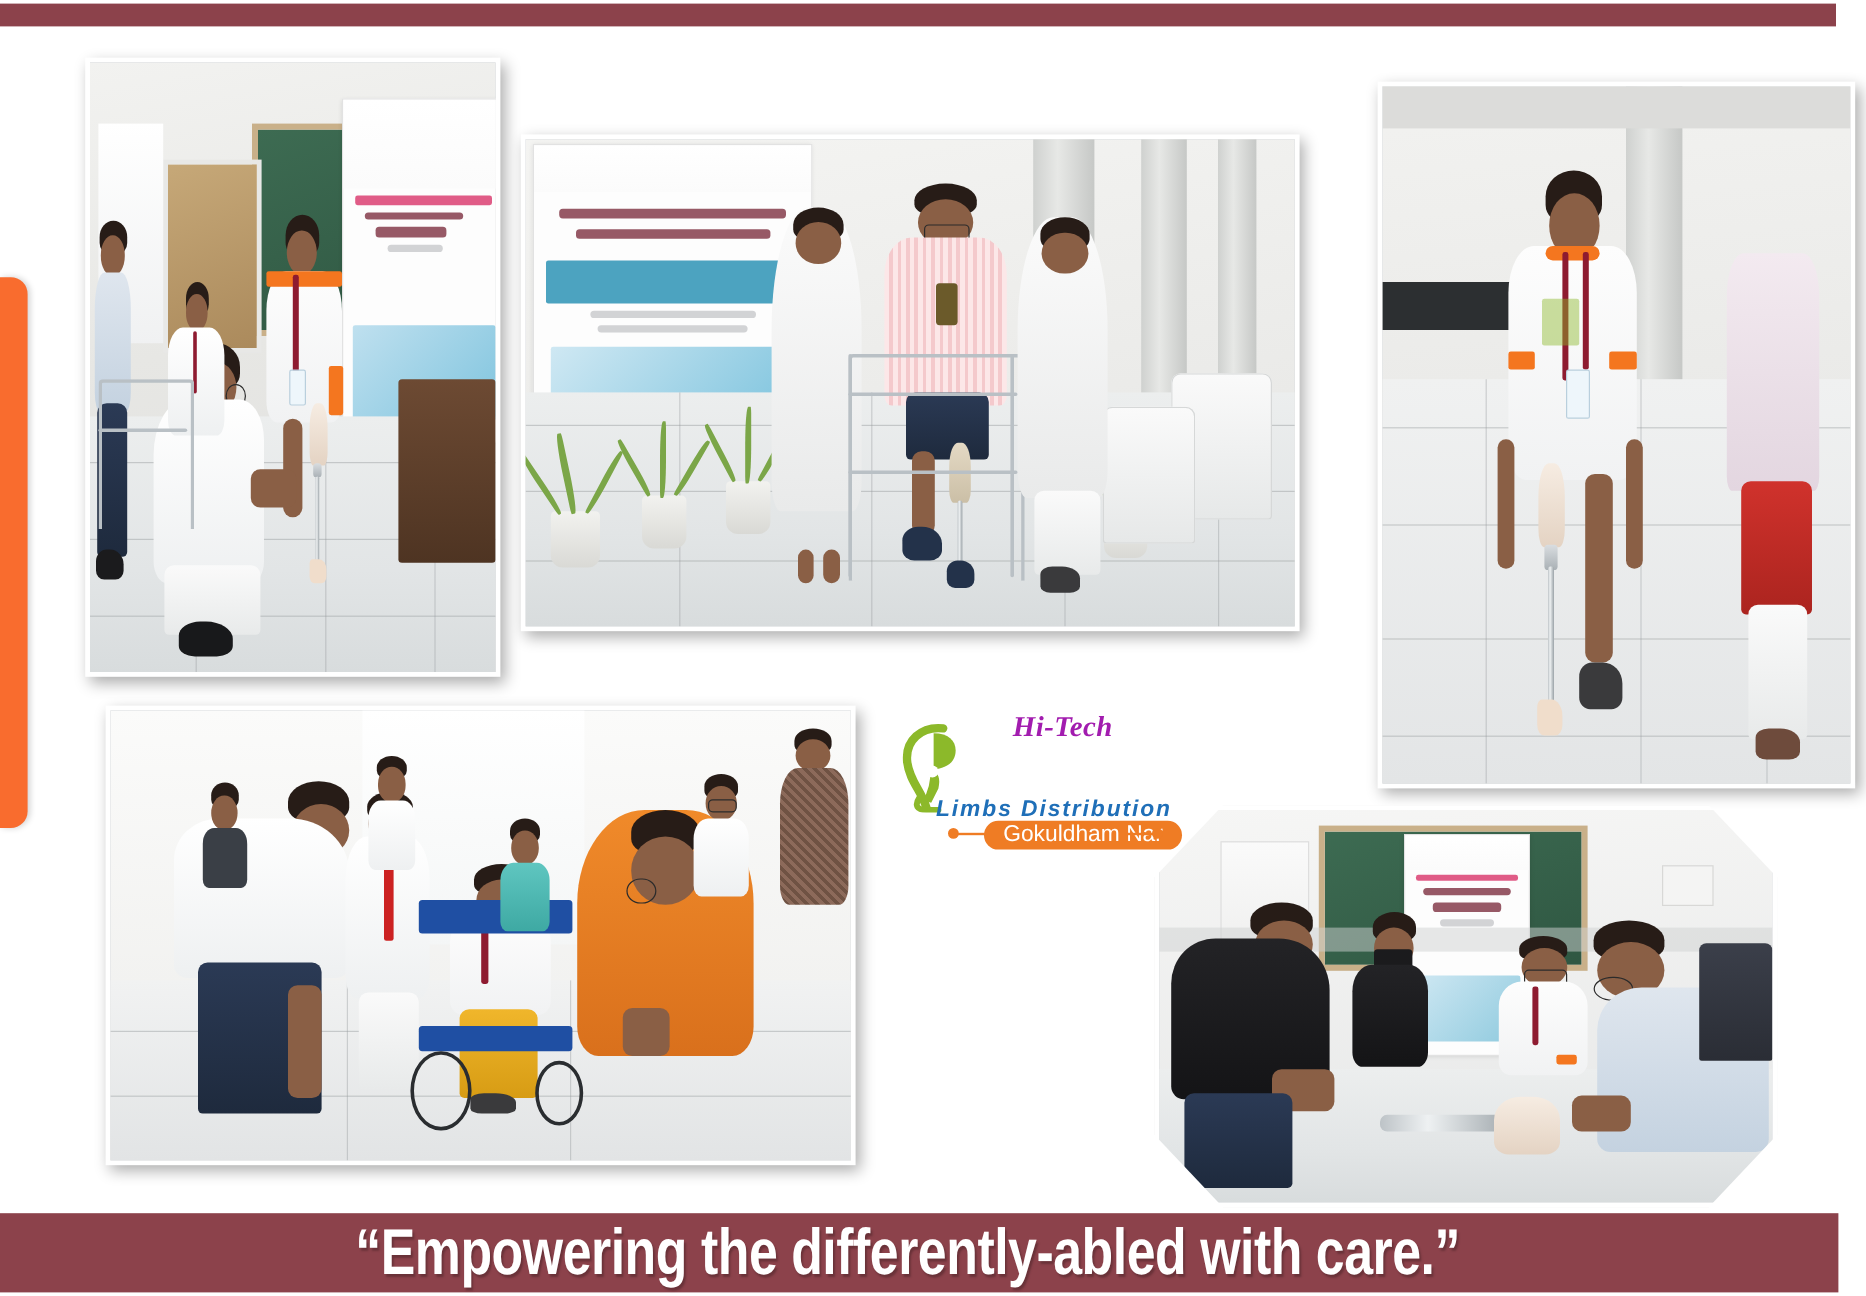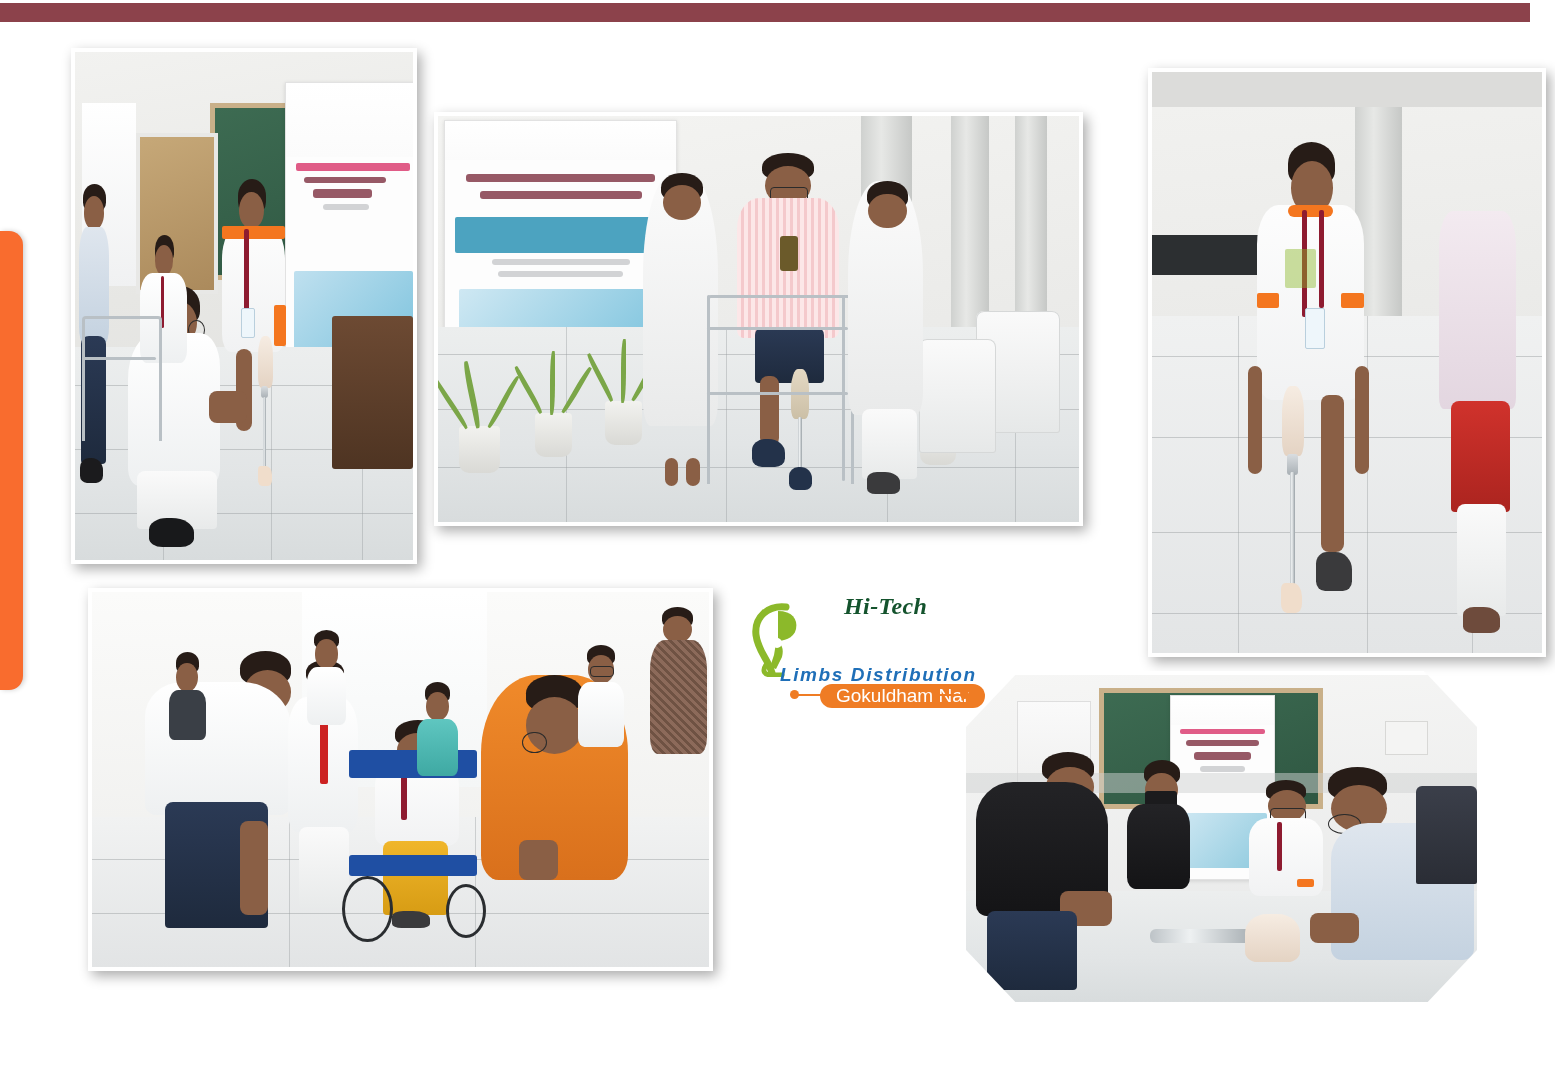--- a/index.html
+++ b/index.html
@@ -129,21 +129,21 @@
   .glasses{position:absolute;border:1.5px solid #2b2b2b;border-radius:50%;}
   .shoe{position:absolute;background:#23324a;border-radius:40% 50% 30% 30%;}
   .sandal{position:absolute;background:#3a3a3c;border-radius:30% 45% 25% 25%;}
 
   
   .logo{
     position:absolute;left:748px;top:585px;width:260px;height:120px;
   }
   .logo-row1{position:absolute;left:96px;top:8px;
     font-family:"Liberation Serif",serif;font-style:italic;font-weight:bold;
-    font-size:24px;color:#14532d;letter-spacing:.4px;}
+    font-size:24px;color:#a21caf;letter-spacing:.4px;}
   .logo-main{position:absolute;left:8px;top:22px;
     font-family:"Liberation Serif",serif;font-style:italic;font-weight:bold;
     font-size:56px;color:#8cb92a;line-height:1;letter-spacing:-1px;}
   .logo-main .cap{color:#7fae20;font-size:62px;}
   .logo-row3{position:absolute;left:32px;top:79px;
     font-family:"Liberation Sans",sans-serif;font-style:italic;font-weight:bold;
     font-size:19px;color:#1f6fb8;letter-spacing:1.6px;}
   .logo-pill{position:absolute;left:72px;top:99px;
     background:#ef7c24;border-radius:12px;padding:1px 16px;
     font-family:"Liberation Sans",sans-serif;font-size:19px;color:#ffffff;
@@ -539,14 +539,17 @@
     </svg>
     <div class="logo-row1">Hi-Tech</div>
     <div class="logo-row3">Limbs Distribution</div>
     <div class="logo-dot left"></div>
     <div class="logo-dotline l"></div>
     <div class="logo-pill">Gokuldham Nar</div>
     <div class="logo-dotline r"></div>
     <div class="logo-dot right"></div>
   </div>
 
+  <div class="bottom-band">
+    <div class="caption">“Empowering the differently-abled with care.”</div>
+  </div>
 
 </div>
 
 </body></html>

